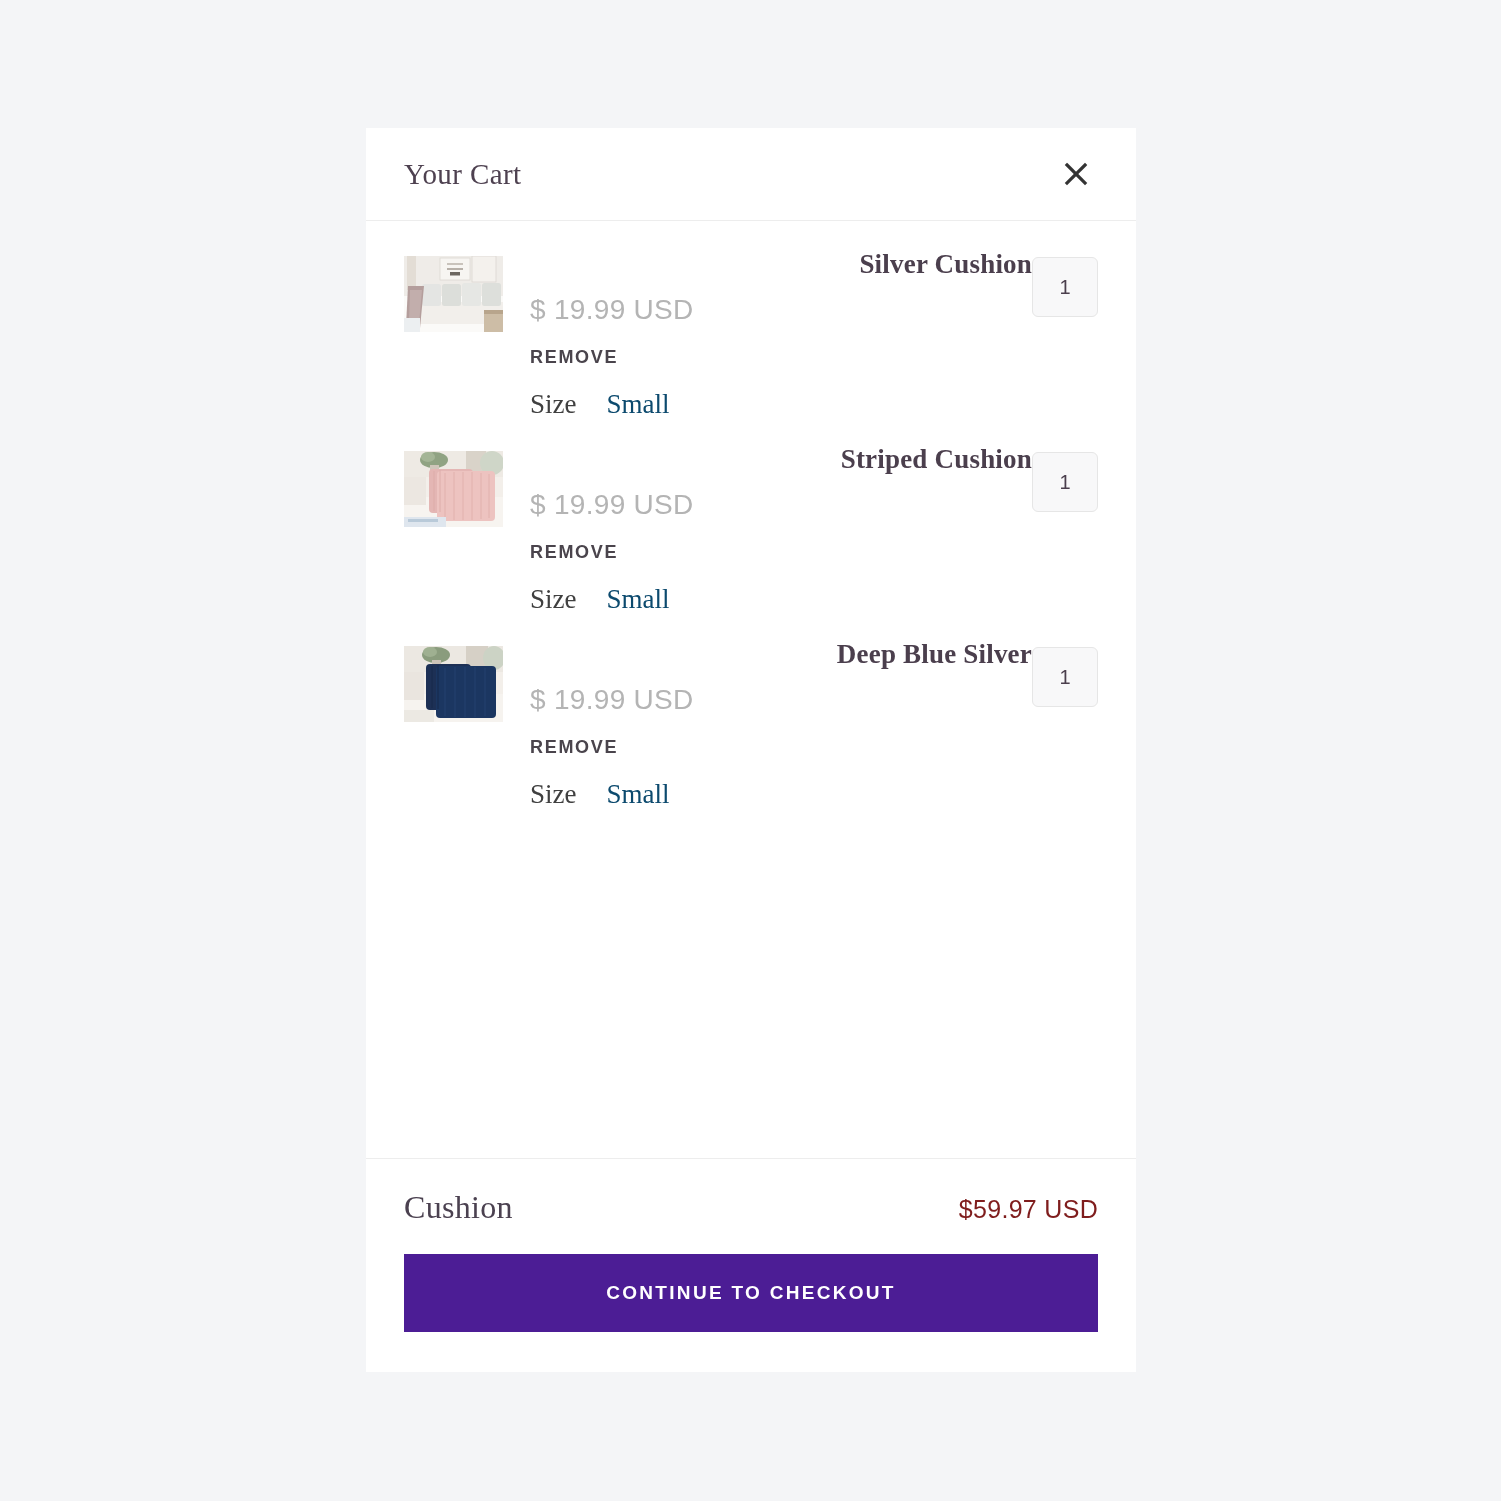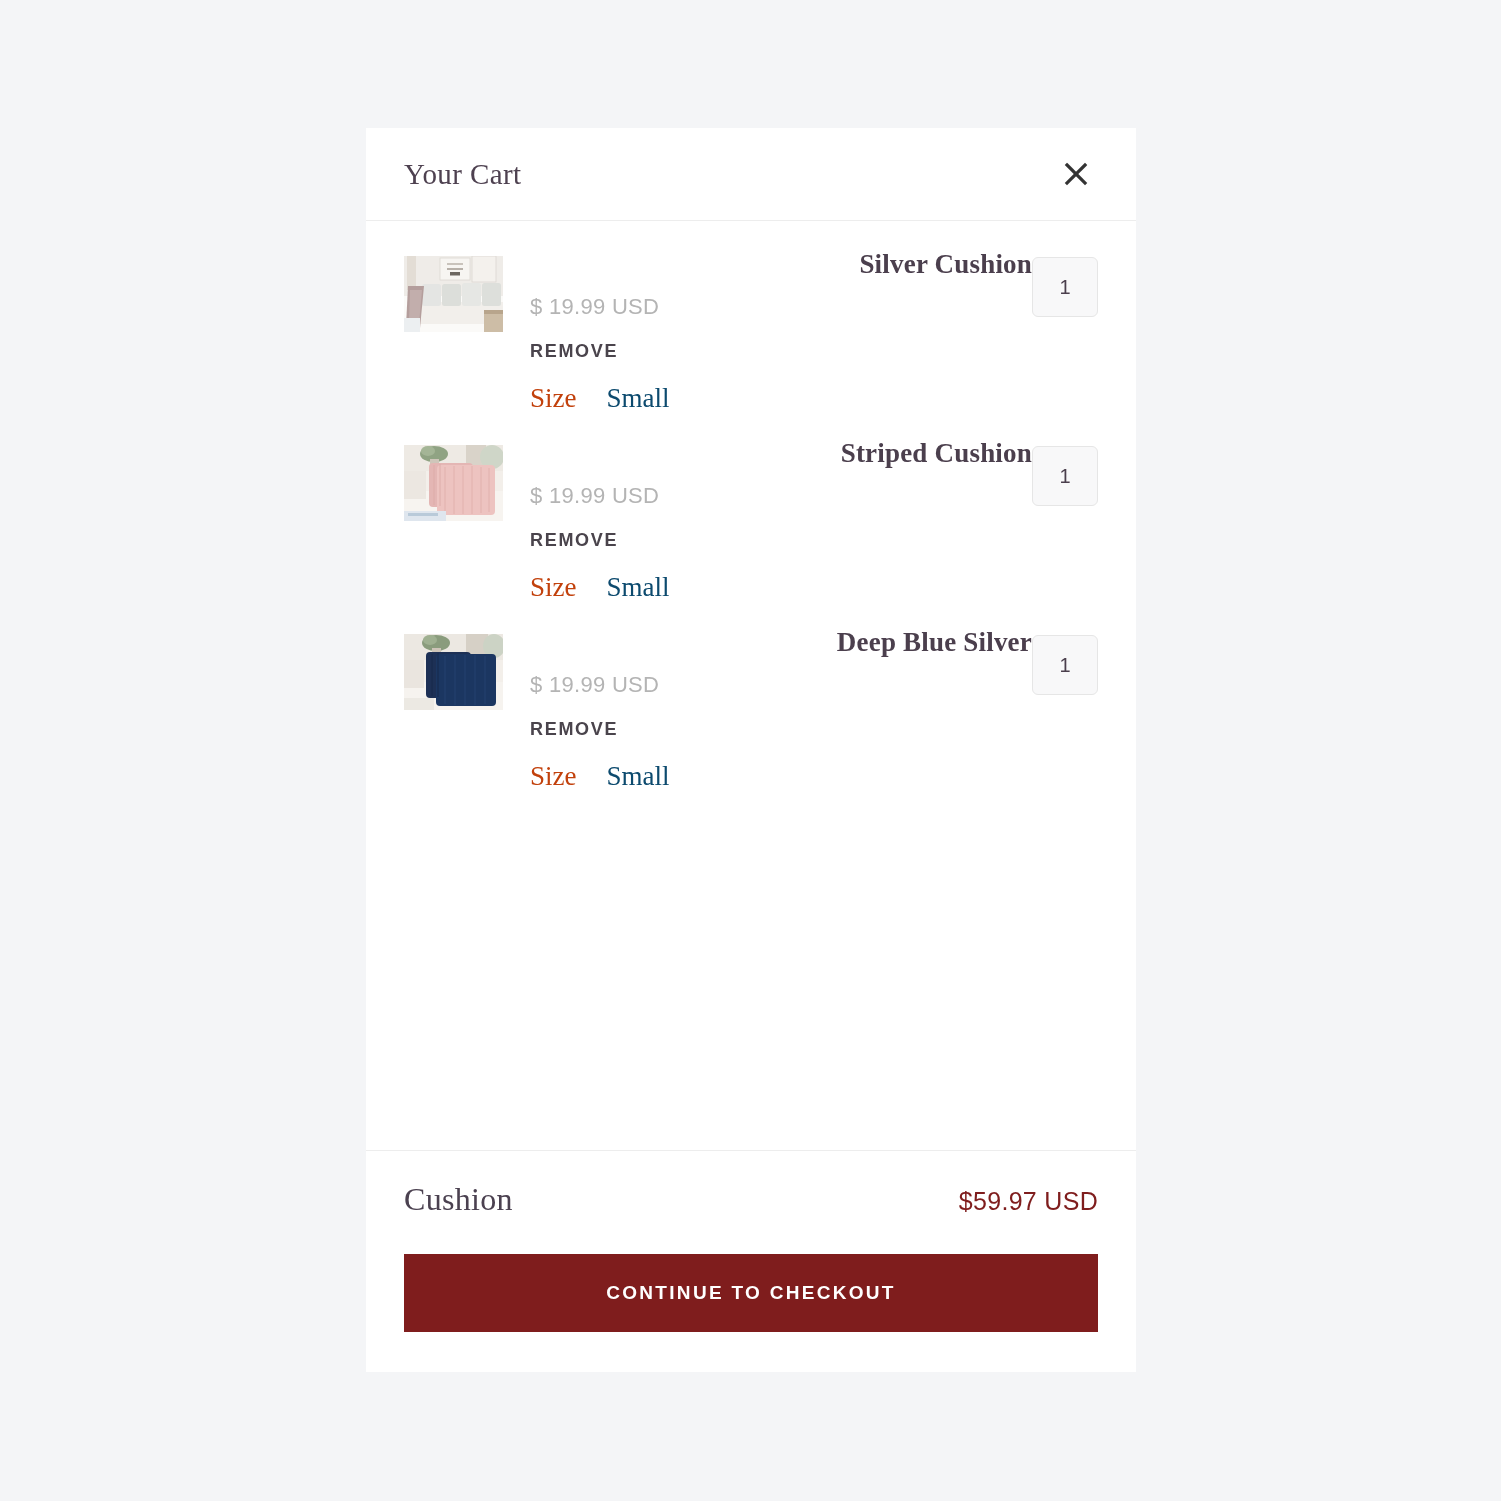--- a/index.html
+++ b/index.html
@@ -97,21 +97,21 @@
   .item-name {
     font-family: "Liberation Serif", serif;
     font-weight: bold;
     font-size: 27px;
     color: #4b3f4d;
     line-height: 1.15;
     letter-spacing: 0.2px;
     text-align: right;
   }
   .item-price {
-    font-size: 22px;
+    font-size: 28px;
     color: #b4b4b4;
     margin-top: 14px;
     letter-spacing: 0.3px;
   }
   .item-remove {
     font-size: 18px;
     font-weight: bold;
     color: #4a444c;
     letter-spacing: 1.7px;
     margin-top: 21px;
@@ -119,21 +119,21 @@
     cursor: pointer;
   }
   .item-variant {
     margin-top: 21px;
     display: flex;
     align-items: baseline;
     font-family: "Liberation Serif", serif;
     font-size: 27px;
   }
   .variant-label {
-    color: #c2410c;
+    color: #404040;
     margin-right: 30px;
   }
   .variant-value {
     color: #0c4a6e;
   }
 
   .qty-box {
     width: 66px;
     height: 60px;
     margin-top: 8px;
@@ -166,24 +166,24 @@
     font-size: 32px;
     color: #4b4150;
     letter-spacing: 0.3px;
   }
   .subtotal-value {
     font-size: 25px;
     color: #7f1d1d;
     letter-spacing: 0.3px;
   }
   .checkout-btn {
-    margin-top: 36px;
+    margin-top: 28px;
     width: 100%;
     height: 78px;
-    background: #7f1d1d;
+    background: #4c1d95;
     border: none;
     color: #ffffff;
     font-size: 19px;
     font-weight: bold;
     letter-spacing: 2.3px;
     cursor: pointer;
     font-family: "Liberation Sans", sans-serif;
     display: flex;
     align-items: center;
     justify-content: center;

